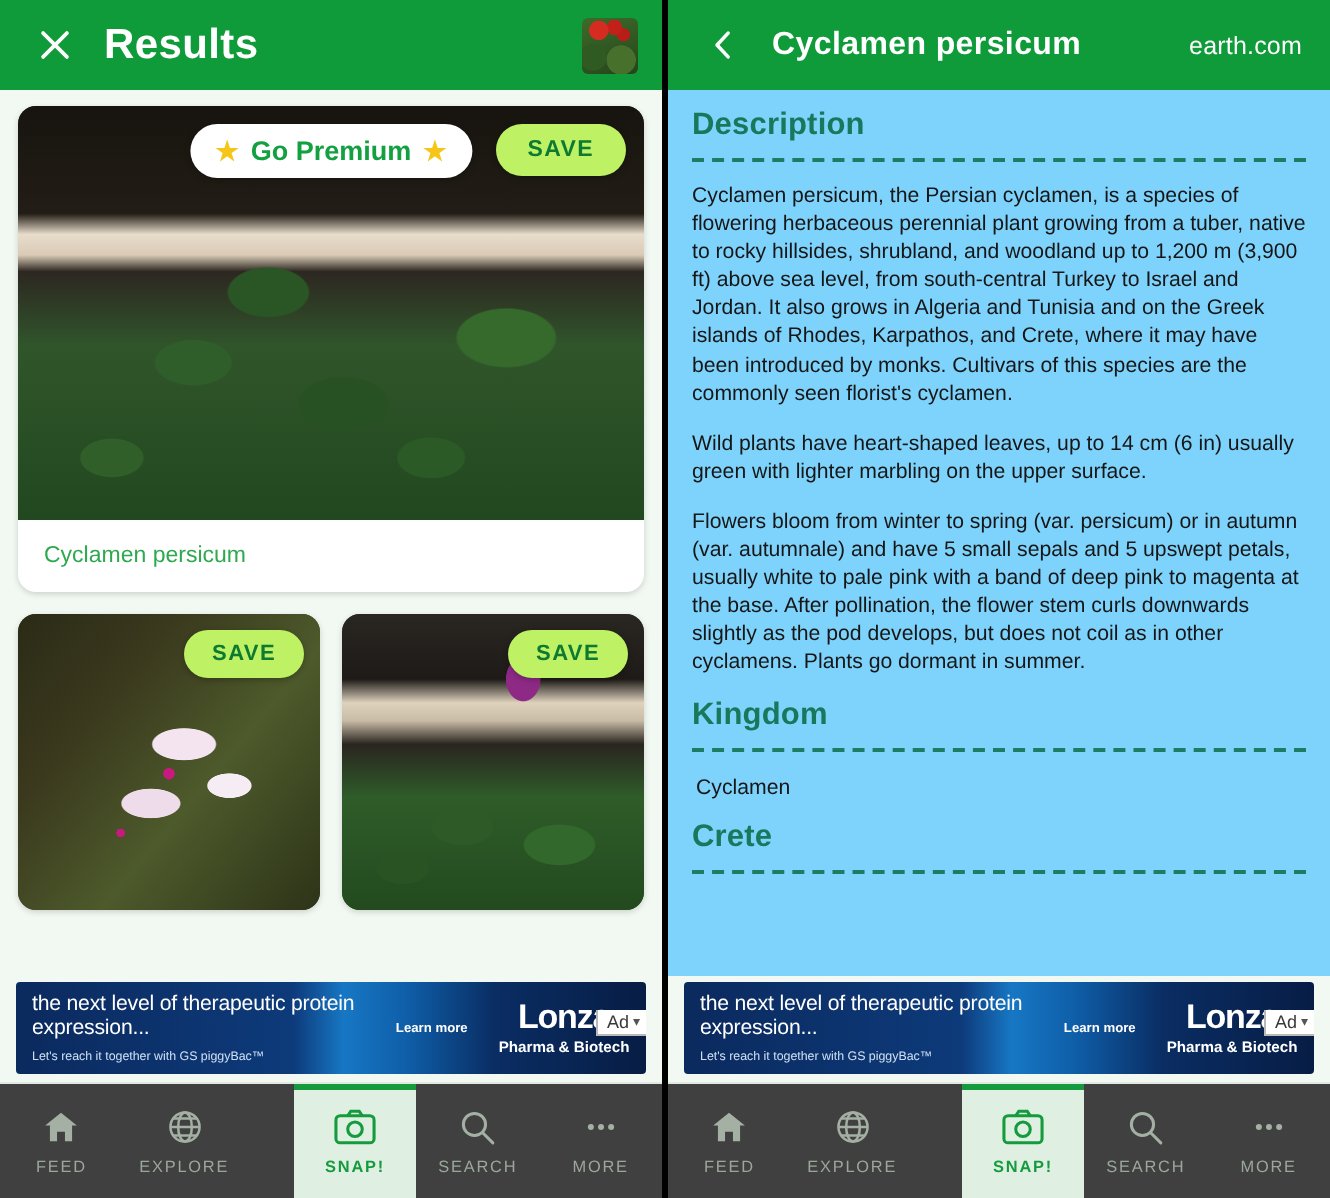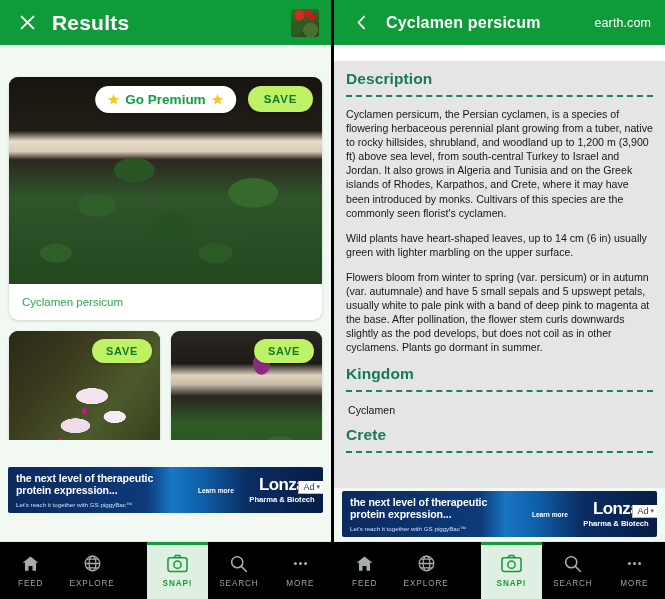--- a/index.html
+++ b/index.html
@@ -4,21 +4,21 @@
 <style>
   * { box-sizing: border-box; margin: 0; padding: 0; }
   html, body {
     width: 665px; height: 599px;
     background: #000;
     font-family: "Liberation Sans", sans-serif;
     overflow: hidden;
   }
   .screens { display: flex; width: 665px; height: 599px; background: #000; }
   .panel { position: relative; height: 599px; background: #f2f8f2; overflow: hidden; display: flex; flex-direction: column; }
-  .panel-left  { width: 331px; gap: 24px; }
+  .panel-left  { width: 331px; }
   .panel-gap   { width: 3px; background: #000; }
   .panel-right { width: 331px; background: #ffffff; }
 
   
   .appbar {
     height: 45px; background: #109b3a; color: #fff;
     display: flex; align-items: center; padding: 0 12px; flex: 0 0 45px;
   }
   .appbar .nav-btn {
     width: 30px; height: 30px; display: flex; align-items: center; justify-content: center;
@@ -113,23 +113,22 @@
   .card-body { padding: 9px 13px 12px 13px; }
   .card-title { font-size: 15.5px; font-weight: bold; color: #1d1d1d; letter-spacing: .1px; }
   .card-sub { font-size: 11.5px; color: #2fa84f; margin-top: 3px; }
 
   .card-row { display: flex; gap: 11px; }
   .card-half { flex: 1 1 0; margin-bottom: 0; }
   .photo-half { height: 148px; }
 
   
   .article {
-    flex: 1 1 auto; overflow: hidden; background: #e5e5e5;
+    flex: 1 1 auto; overflow: hidden; background: #7dd3fc;
     padding: 9px 12px 0 12px;
-    margin-top: 16px;
   }
   .sec-head {
     font-size: 15.5px; font-weight: bold; color: #17795c; letter-spacing: .1px;
   }
   .dashed {
     height: 0; border-top: 2.5px dashed #17795c; margin: 7px 0 10px 0; opacity: .95;
   }
   .para {
     font-size: 10.6px; line-height: 14.1px; color: #161616; margin-bottom: 11px;
   }
@@ -142,21 +141,21 @@
     flex: 0 0 auto; padding: 3px 8px 4px 8px; background: #f2f8f2; position: relative;
   }
   .panel-right .ad-wrap { background: #f2f8f2; }
   .ad {
     position: relative; height: 46px; border-radius: 2px; overflow: hidden;
     display: flex; align-items: stretch;
     background: linear-gradient(90deg, #0b2a5e 0%, #0d3a7a 44%, #1777c4 52%,
                                 #0f5ea8 62%, #0a2d63 76%, #071d45 100%);
   }
   .ad-left { flex: 0 0 58%; padding: 5px 6px 4px 8px; color: #fff; }
-  .ad-h1 { font-size: 10.6px; font-weight: bold; line-height: 12px; letter-spacing: -.1px; }
+  .ad-h1 { font-size: 10.6px; font-weight: normal; line-height: 12px; letter-spacing: -.1px; }
   .ad-h2 { font-size: 6.2px; margin-top: 5px; color: #cfe0f4; }
   .ad-cta {
     flex: 0 0 16%; display: flex; align-items: center; justify-content: center;
     color: #fff; font-size: 6.6px; font-weight: bold;
   }
   .ad-logo {
     flex: 1 1 auto; position: relative; display: flex;
     flex-direction: column; align-items: center; justify-content: center;
     color: #fff;
   }
@@ -165,21 +164,21 @@
   .ad-badge {
     position: absolute; top: 14px; right: 0;
     background: #fff; color: #3a3a3a; font-size: 9px;
     padding: 1px 3px 1px 4px; display: flex; align-items: center; gap: 2px;
     border: 1px solid #b9b9b9; border-top: 0; border-right: 0;
   }
   .ad-badge .chev { font-size: 7px; color: #555; }
 
   
   .tabbar {
-    flex: 0 0 58px; height: 58px; background: #000000;
+    flex: 0 0 58px; height: 58px; background: #404040;
     display: flex; border-top: 1px solid #e2e8e2;
   }
   .tab {
     flex: 1 1 0; display: flex; flex-direction: column;
     align-items: center; justify-content: center; gap: 6px;
     color: #9aa79a; position: relative;
   }
   .tab .tab-label { font-size: 8.2px; letter-spacing: .9px; }
   .tab.active { background: #dff0e2; color: #159b3d; margin-left: 24px; }
   .tab.active::before {

